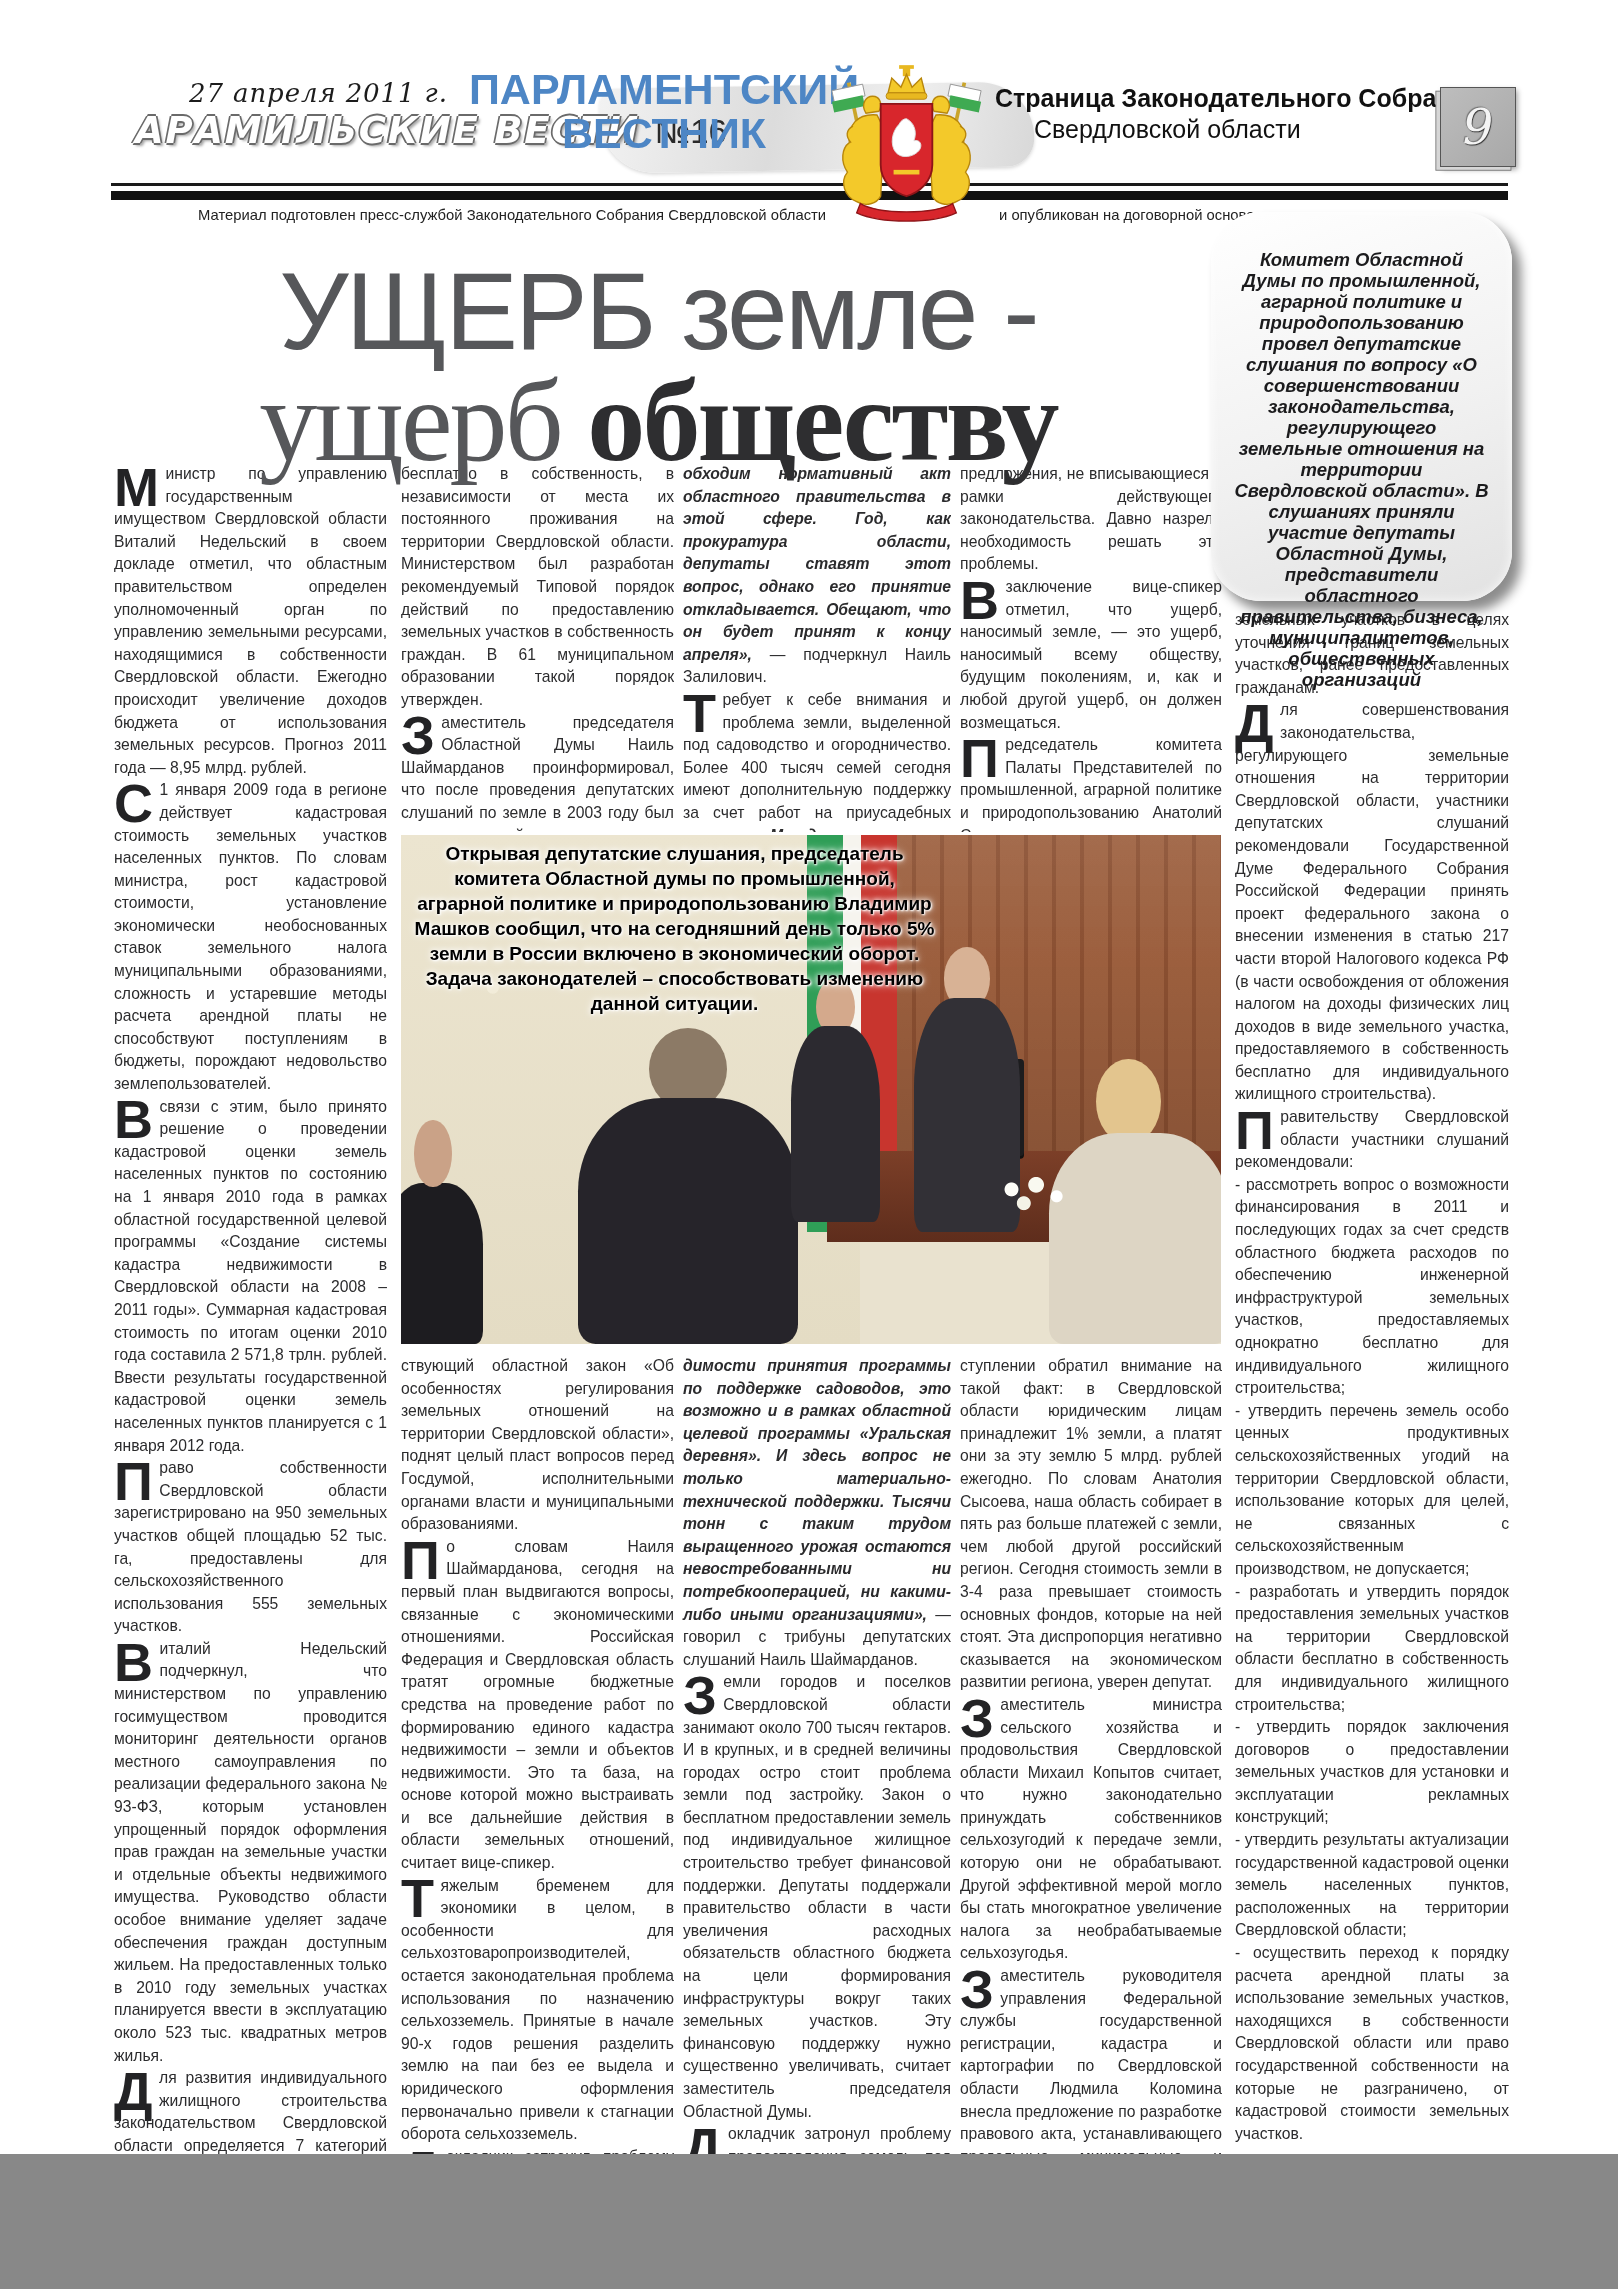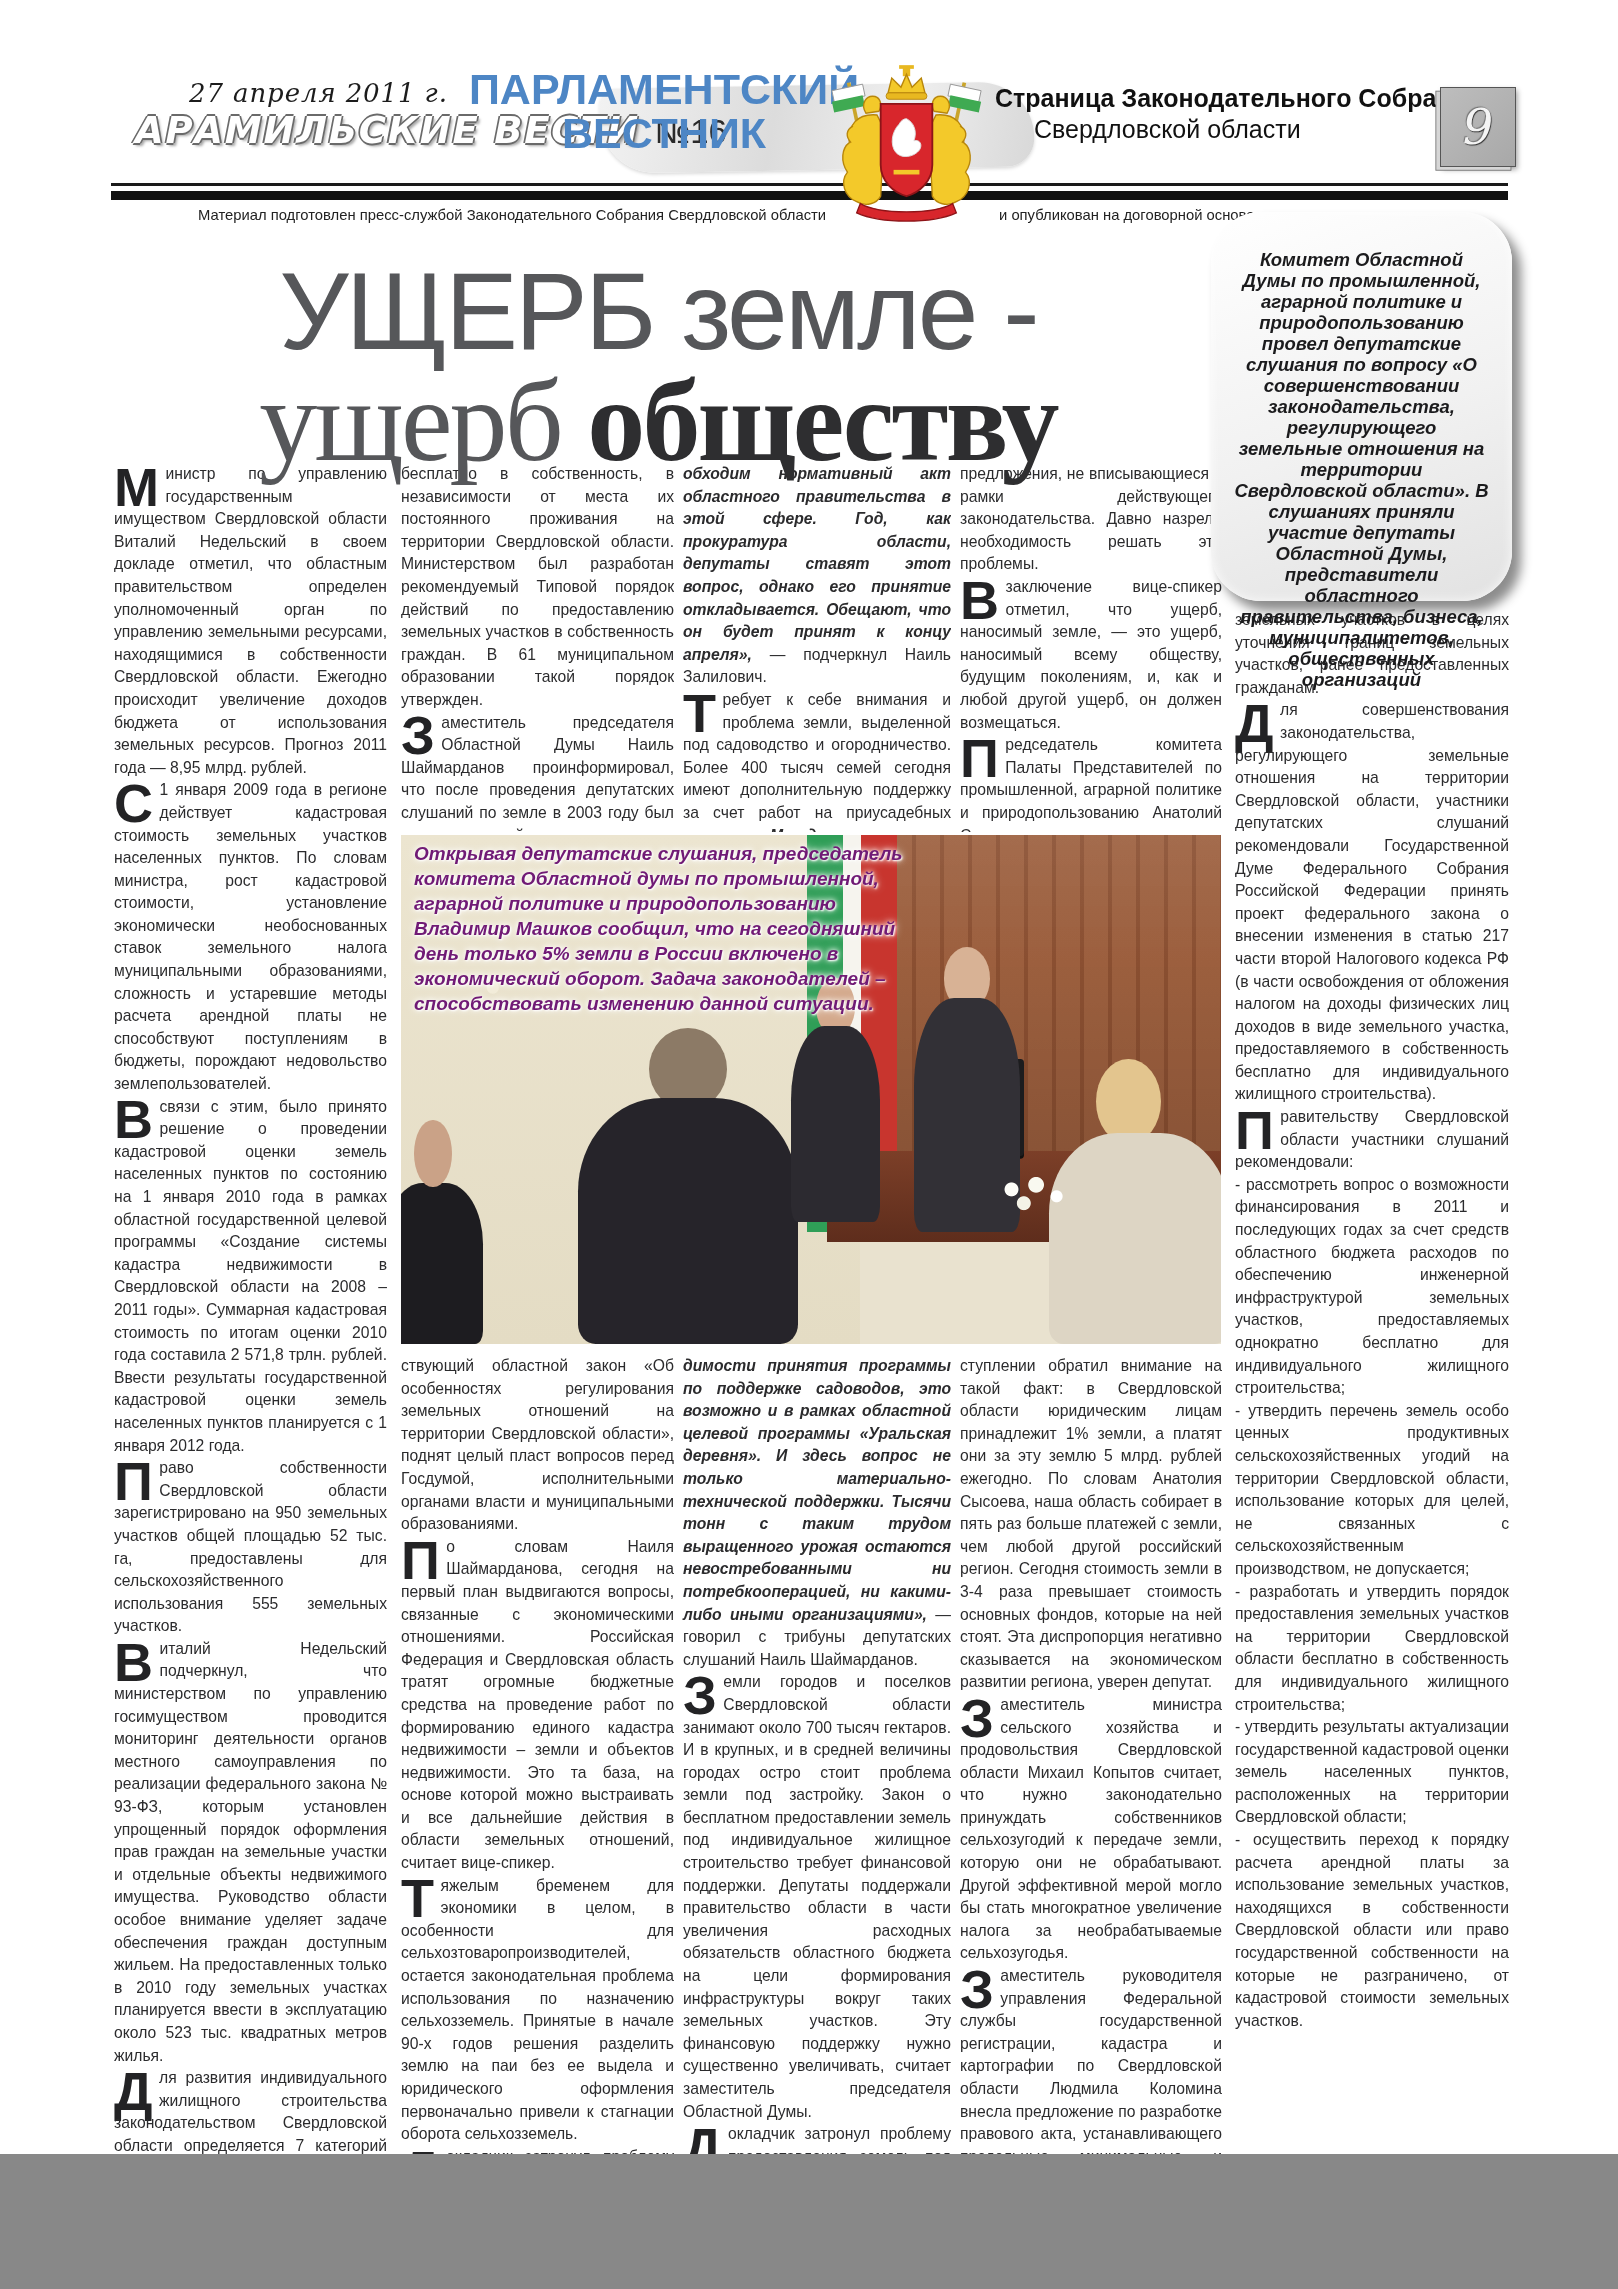--- a/index.html
+++ b/index.html
@@ -71,21 +71,21 @@
                    linear-gradient(rgba(255,255,255,.08),rgba(0,0,0,.15));background-blend-mode:overlay;}
   .flag{position:absolute;left:49.5%;top:0;width:11%;height:78%;display:flex;}
   .flag .g{flex:4;background:#2f9e57;} .flag .w{flex:2;background:#f6f4ee;} .flag .r{flex:4;background:#c8352e;}
   .desk{position:absolute;left:52%;top:62%;width:48%;height:18%;background:linear-gradient(#7c3f28,#5e2d1c);}
   .monitor{position:absolute;left:66%;top:44%;width:10%;height:19%;background:#1c1c1e;border-radius:3.7px;
         box-shadow:0 2.8px 0 #111;}
   .person{position:absolute;}
   .head{position:absolute;border-radius:50%;}
   .body-sh{position:absolute;border-radius:38% 38% 8% 8%;}
   .caption{position:absolute;left:13px;top:5.5px;width:521px;z-index:5;
-        font-style:italic;font-weight:700;font-size:19px;line-height:25px;color:#701a75;text-align:left;
+        font-weight:700;font-size:19px;line-height:25px;color:#000000;text-align:center;
         text-shadow:0 0 5.5px #fff,0 0 9.2px #fff,0.9px 0.9px 1.8px #fff;}
   .flowers{position:absolute;left:72%;top:66%;width:10%;height:9%;
         background:radial-gradient(circle at 25% 40%,#fdfdf8 0 6.5px,transparent 7.4px),
                    radial-gradient(circle at 55% 30%,#f9f9f0 0 7.4px,transparent 8.3px),
                    radial-gradient(circle at 80% 55%,#ffffff 0 5.5px,transparent 6.5px),
                    radial-gradient(circle at 40% 70%,#f4f2e6 0 6.5px,transparent 7.4px);}
 </style>
 </head>
 <body>
 
@@ -202,20 +202,21 @@
       <p class="para"><span class="dropcap">З</span><span>аместитель министра сельского хозяйства и продовольствия Свердловской области Михаил Копытов считает, что нужно законодательно принуждать собственников сельхозугодий к передаче земли, которую они не обрабатывают. Другой эффективной мерой могло бы стать многократное увеличение налога за необрабатываемые сельхозугодья.</span></p>
       <p class="para"><span class="dropcap">З</span><span>аместитель руководителя управления Федеральной службы государственной регистрации, кадастра и картографии по Свердловской области Людмила Коломина внесла предложение по разработке правового акта, устанавливающего предельные минимальные и максимальные размеры</span></p>
     </div>
   <div class="col" id="col5">
       <p class="para"><span>земельных участков в целях уточнения границ земельных участков, ранее предоставленных гражданам.</span></p>
       <p class="para"><span class="dropcap">Д</span><span>ля совершенствования законодательства, регулирующего земельные отношения на территории Свердловской области, участники депутатских слушаний рекомендовали Государственной Думе Федерального Собрания Российской Федерации принять проект федерального закона о внесении изменения в статью 217 части второй Налогового кодекса РФ (в части освобождения от обложения налогом на доходы физических лиц доходов в виде земельного участка, предоставляемого в собственность бесплатно для индивидуального жилищного строительства).</span></p>
       <p class="para"><span class="dropcap">П</span><span>равительству Свердловской области участники слушаний рекомендовали:</span></p>
       <p class="para"><span>- рассмотреть вопрос о возможности финансирования в 2011 и последующих годах за счет средств областного бюджета расходов по обеспечению инженерной инфраструктурой земельных участков, предоставляемых однократно бесплатно для индивидуального жилищного строительства;</span></p>
       <p class="para"><span>- утвердить перечень земель особо ценных продуктивных сельскохозяйственных угодий на территории Свердловской области, использование которых для целей, не связанных с сельскохозяйственным производством, не допускается;</span></p>
       <p class="para"><span>- разработать и утвердить порядок предоставления земельных участков на территории Свердловской области бесплатно в собственность для индивидуального жилищного строительства;</span></p>
+      <p class="para"><span>- утвердить порядок заключения договоров о предоставлении земельных участков для установки и эксплуатации рекламных конструкций;</span></p>
       <p class="para"><span>- утвердить результаты актуализации государственной кадастровой оценки земель населенных пунктов, расположенных на территории Свердловской области;</span></p>
       <p class="para"><span>- осуществить переход к порядку расчета арендной платы за использование земельных участков, находящихся в собственности Свердловской области или право государственной собственности на которые не разграничено, от кадастровой стоимости земельных участков.</span></p>
     </div>
 
   <div class="photo">
     <div class="wall-left"></div>
     <div class="wall-right"></div>
     <div class="flag">
         <div class="g"></div>
         <div class="w"></div>

